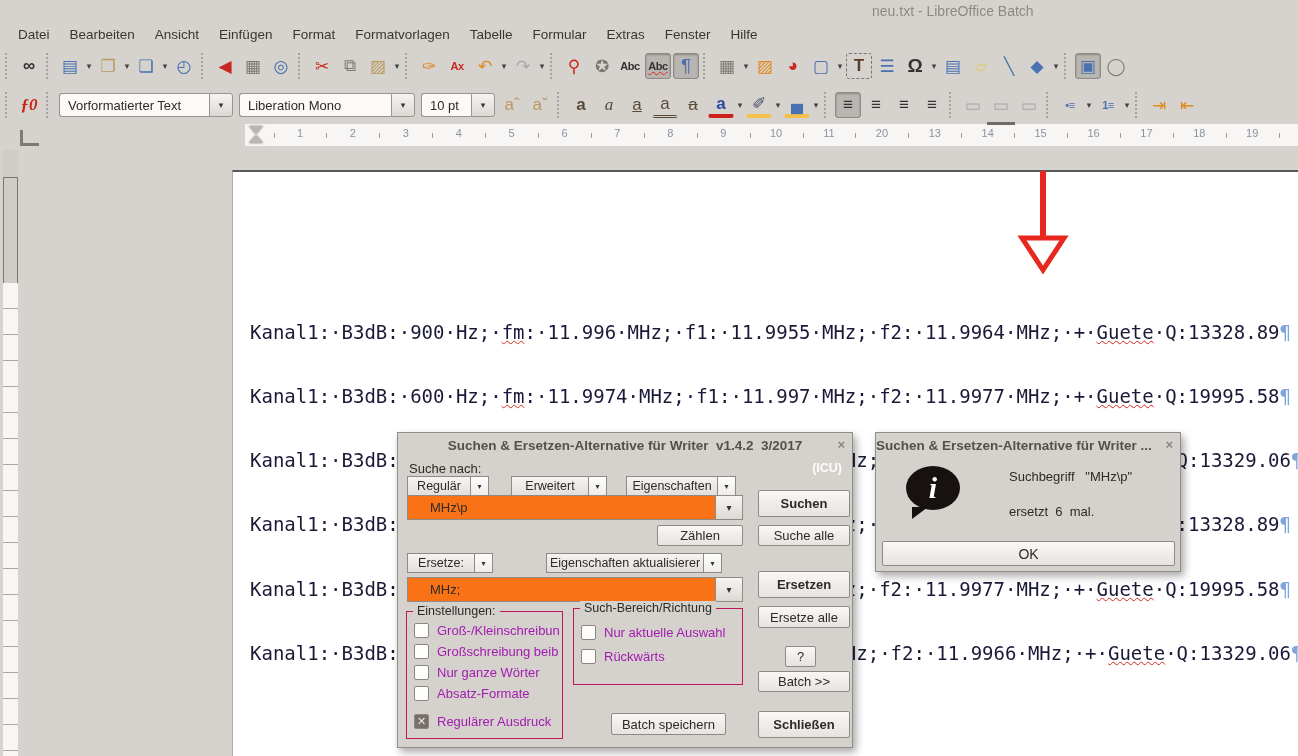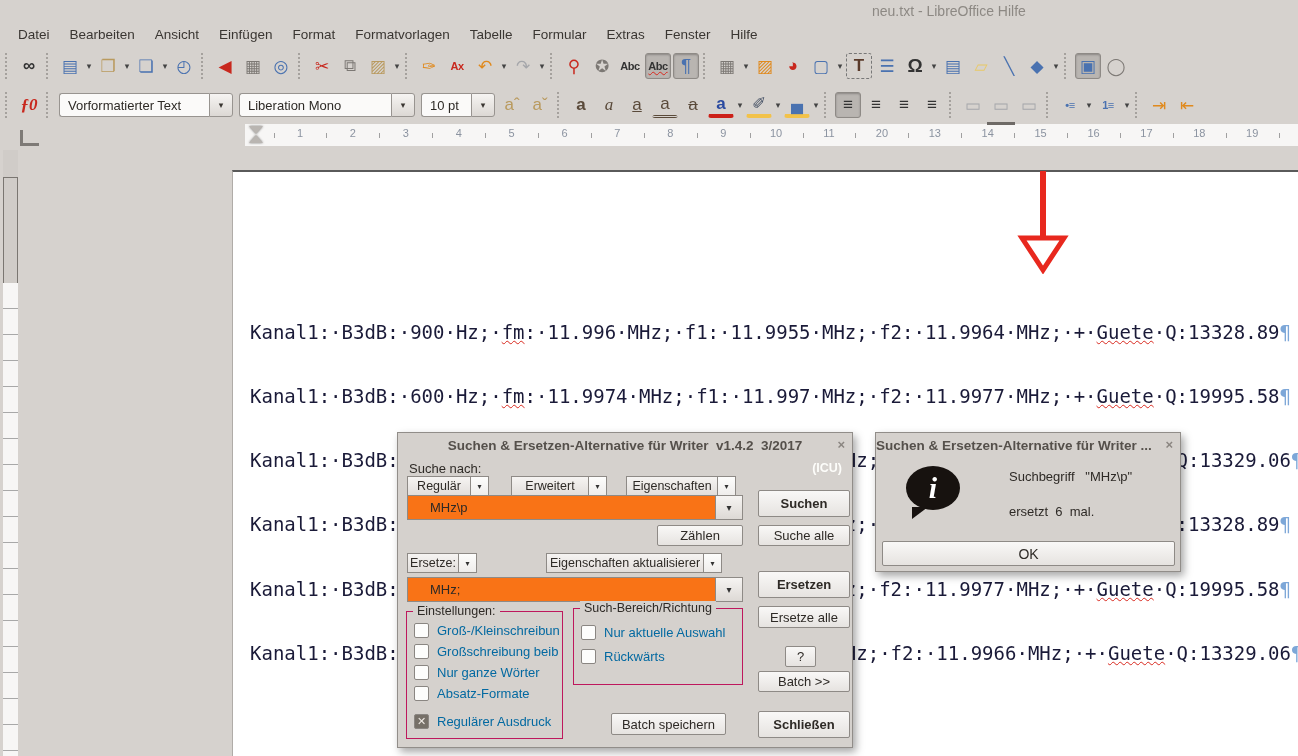--- a/index.html
+++ b/index.html
@@ -73,35 +73,35 @@
       font-size:13px;color:#2e2a26;box-sizing:border-box;}
   .dcombo .arr{width:27px;background:linear-gradient(#f6f4f2,#ddd9d5);border:1px solid #8e8a86;border-left:none;
       display:flex;align-items:center;justify-content:center;font-size:10px;color:#333;box-sizing:border-box;}
   .grp{position:absolute;border:1px solid #be185d;box-sizing:border-box;}
   .grp-lbl{position:absolute;top:-8px;left:6px;background:#d5d1cd;padding:0 4px;font-size:12.5px;color:#2e2a26;white-space:nowrap;}
   .chkrow{position:absolute;display:flex;align-items:center;gap:8px;white-space:nowrap;overflow:hidden;}
   .chk{width:15px;height:15px;background:#fdfdfc;border:1px solid #8a8682;border-radius:2px;flex:0 0 auto;box-sizing:border-box;
       display:flex;align-items:center;justify-content:center;font-size:11px;color:transparent;}
   .chk.on{background:#767068;color:#efeae4;}
   .chk.on::after{content:'✕';}
-  .chklbl{font-size:13px;color:#0369a1;}
+  .chklbl{font-size:13px;color:#a21caf;}
   .icu{position:absolute;color:#fdfdfa;font-weight:bold;font-size:12.5px;}
   .label{position:absolute;font-size:13px;color:#2e2a26;white-space:pre;}
   
   .bubble{position:absolute;width:54px;height:44px;background:#17120f;border-radius:50%;}
   .bubble::after{content:'';position:absolute;left:6px;bottom:-9px;width:0;height:0;
       border-left:16px solid #17120f;border-bottom:12px solid transparent;}
   .bubble-i{position:absolute;width:54px;height:44px;display:flex;align-items:center;justify-content:center;
       color:#fff;font-family:"Liberation Serif",serif;font-style:italic;font-weight:bold;font-size:30px;}
 </style>
 </head>
 <body>
 
 <div class="abs titlebar">
-  <span class="abs wtitle">neu.txt - LibreOffice Hilfe</span>
+  <span class="abs wtitle">neu.txt - LibreOffice Batch</span>
 </div>
 
 <div class="abs menubar">
   <span class="menuitem">Datei</span>
   <span class="menuitem">Bearbeiten</span>
   <span class="menuitem">Ansicht</span>
   <span class="menuitem">Einfügen</span>
   <span class="menuitem">Format</span>
   <span class="menuitem">Formatvorlagen</span>
   <span class="menuitem">Tabelle</span>
@@ -321,21 +321,21 @@
 
   <span class="dcombo" style="left:9px;top:62px;width:336px">
     <span class="inp">MHz\p</span>
     <span class="arr">▾</span>
   </span>
   <span class="btn bold" style="left:360px;top:57px;width:92px;height:27px">Suchen</span>
   <span class="btn" style="left:259px;top:92px;width:86px;height:21px">Zählen</span>
   <span class="btn" style="left:360px;top:92px;width:92px;height:21px">Suche alle</span>
 
   <span class="ddbtn" style="left:9px;top:120px">
-    <span class="lbl" style="width:52px">Ersetze:</span>
+    <span class="lbl" style="width:68px">Ersetze:</span>
       <span class="arr">▾</span>
   </span>
   <span class="ddbtn" style="left:148px;top:120px">
     <span class="lbl" style="width:158px;overflow:hidden">Eigenschaften aktualisierer</span>
       <span class="arr">▾</span>
   </span>
   <span class="dcombo" style="left:9px;top:144px;width:336px">
     <span class="inp">MHz;</span>
     <span class="arr">▾</span>
   </span>

